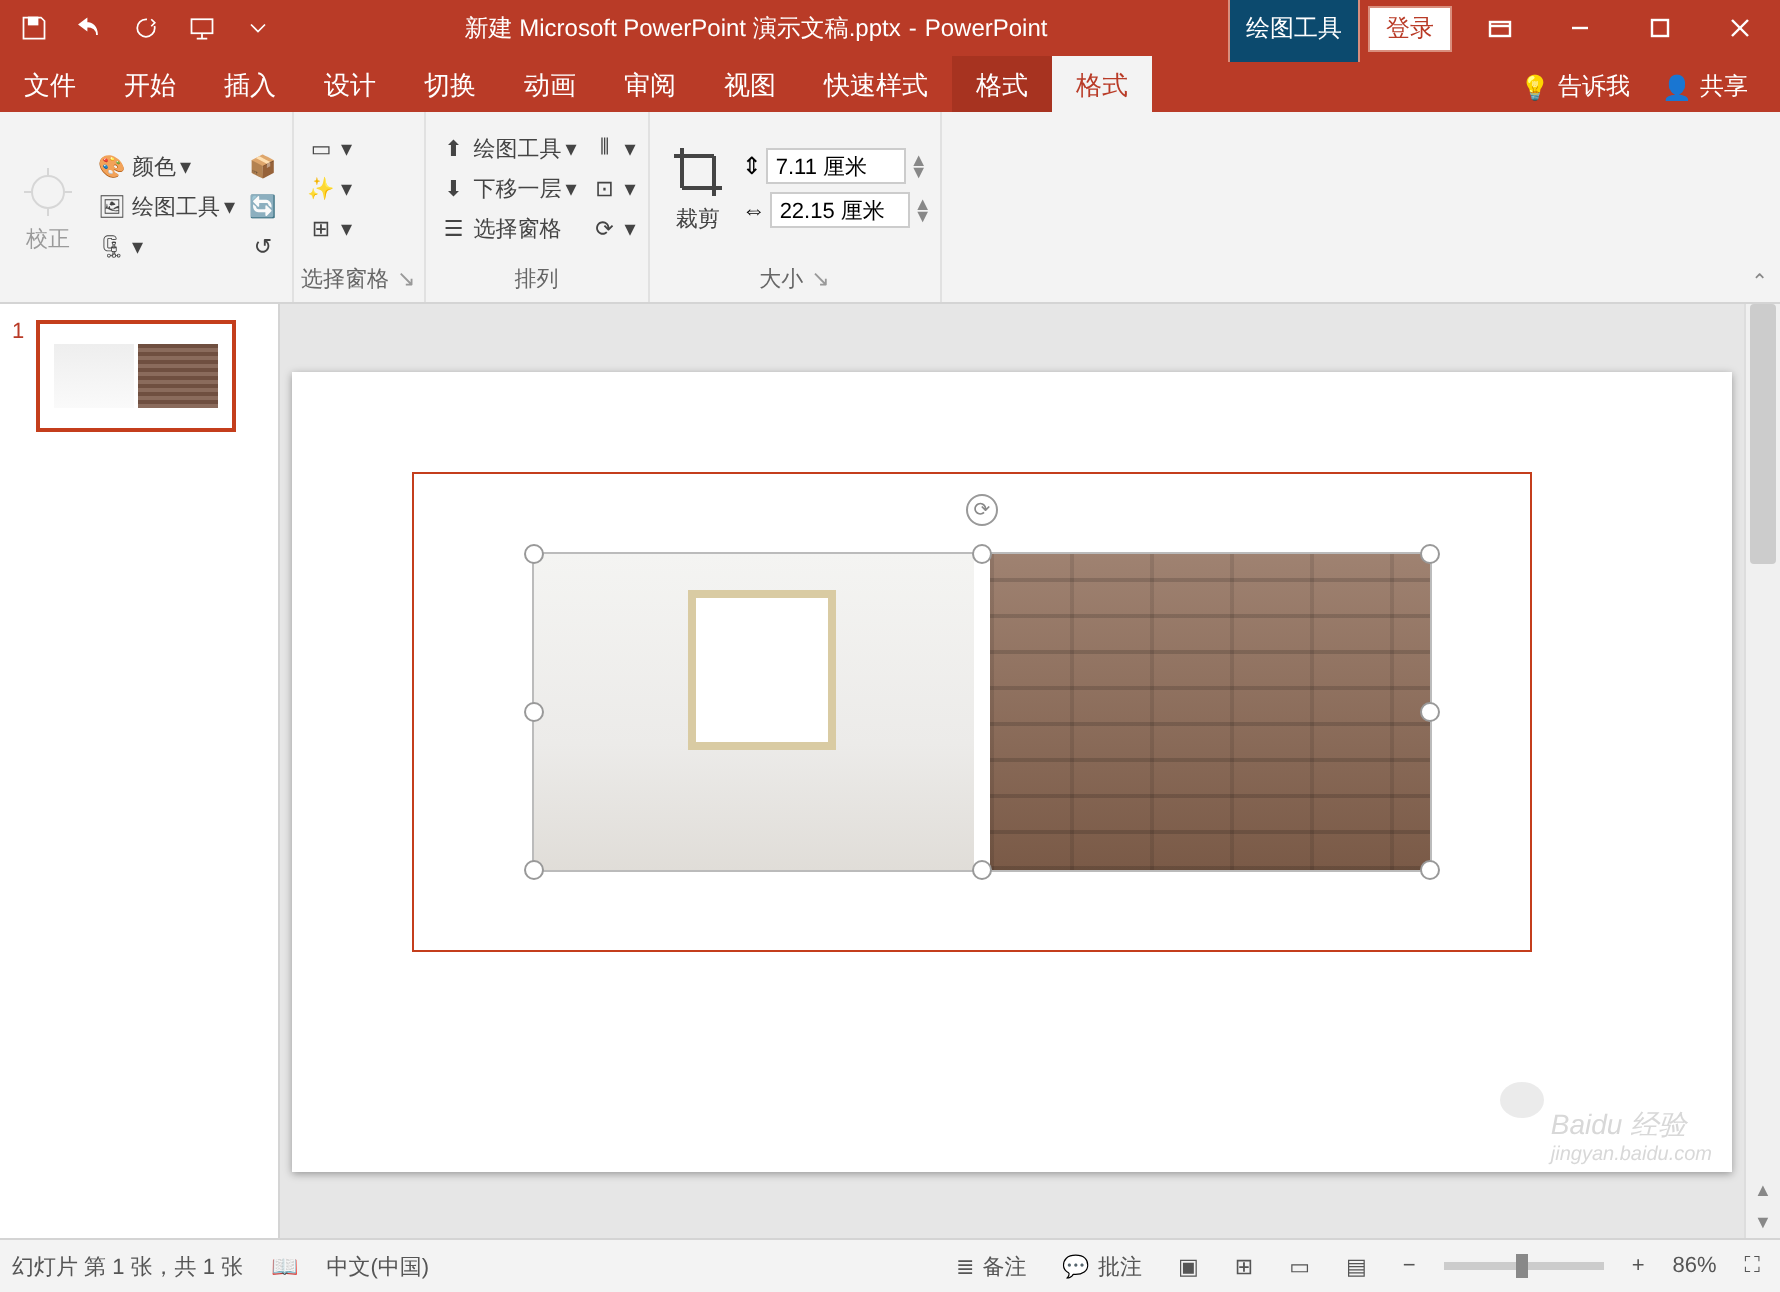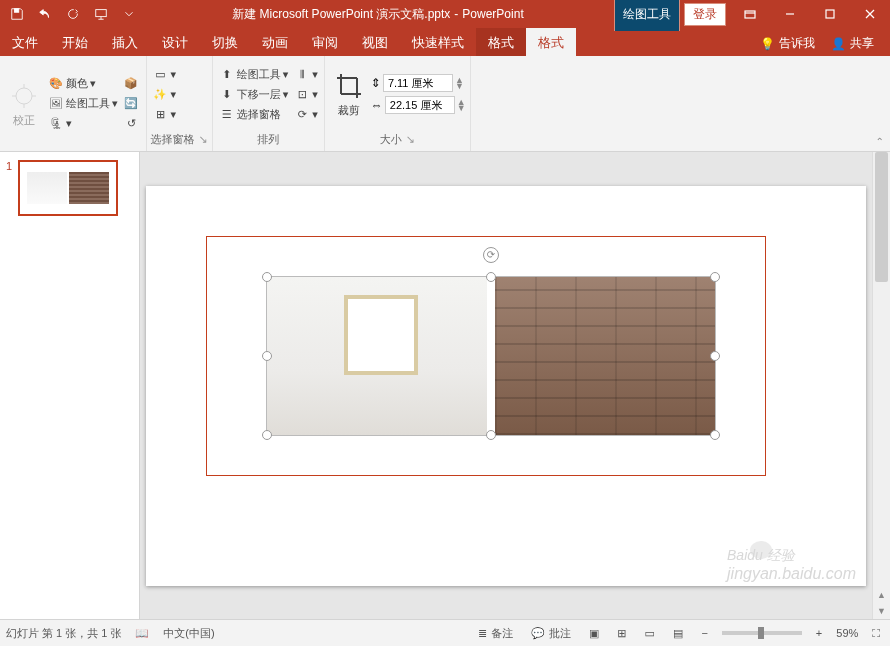--- a/index.html
+++ b/index.html
@@ -344,21 +344,21 @@
             <div class="handle h-br"></div>
             <div class="handle h-t"></div>
             <div class="handle h-b"></div>
             <div class="handle h-l"></div>
             <div class="handle h-r"></div>
           </div>
         </div>
         <div class="paw"></div>
         <div class="watermark">
           <div>Baidu 经验</div>
-          <div style="font-size:16px">jingyan.baidu.com</div>
+          <div style="font-size:10px">jingyan.baidu.com</div>
         </div>
       </div>
       <div class="scrollbar-v">
         <div class="thumb-s"></div>
         <div class="arr up">▲</div>
         <div class="arr dn">▼</div>
       </div>
     </div>
   </div>
 </div>
@@ -388,17 +388,17 @@
       <span>▭</span>
     </div>
   <div class="sbtn">
       <span>▤</span>
     </div>
   <div class="sbtn">−</div>
   <div class="zoom-slider">
       <div class="z-thumb"></div>
     </div>
   <div class="sbtn">+</div>
-  <div>59%</div>
+  <div>86%</div>
   <div class="sbtn">
       <span>⛶</span>
     </div>
 </div>
 
 </body></html>

